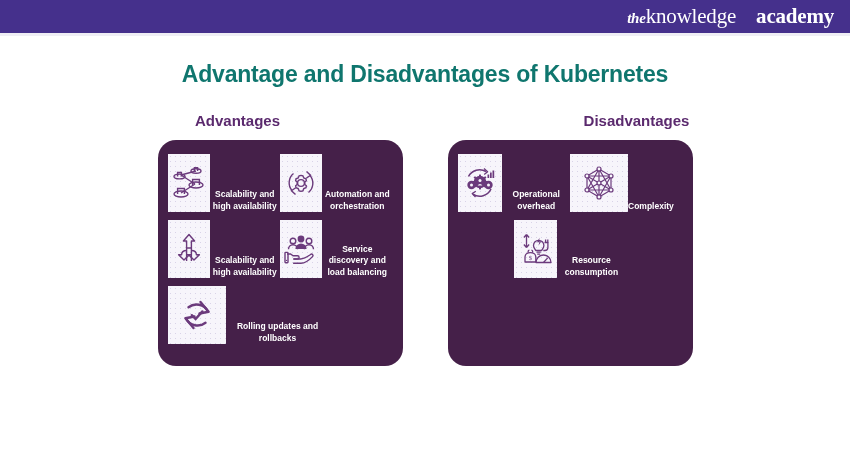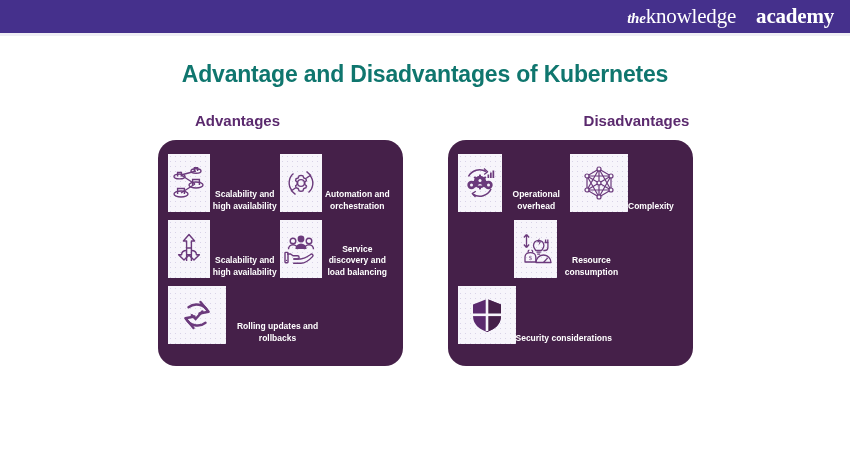--- a/index.html
+++ b/index.html
@@ -282,26 +282,15 @@
           <path d="M14.4 24.6 c-.6 -1 -.2 -2.2 1 -2.6 M18.4 24.6 c.6 -1 .2 -2.2 -1 -2.6"></path>
           <text x="16.4" y="31.6" font-family="Liberation Serif, serif" font-size="6.5" fill="#6B3A7C" stroke="none" text-anchor="middle">$</text>
           <path d="M22 34.5 a7.5 7.5 0 0 1 15 0 z"></path>
           <path d="M29.5 34.5 l4.2 -4.6"></path>
         </svg>
       </div>
       <div class="card-label">Resource consumption</div>
     </div>
 
 
-    <div class="card wide">
-      <div class="icon-tile">
-        <svg width="42" height="42" viewBox="0 0 42 42">
-          <path d="M21 5 L35 10.5 V22 c0 8.6 -6.4 13.2 -14 16 -7.6 -2.8 -14 -7.4 -14 -16 V10.5 Z" fill="#5B2A6E"></path>
-          <path d="M21 5 L35 10.5 V22 c0 8.6 -6.4 13.2 -14 16 V5 Z" fill="#452049"></path>
-          <path d="M6 19.5 h30 v2.6 H6 Z" fill="#f7f5fb"></path>
-          <path d="M19.7 5 h2.6 v32 h-2.6 Z" fill="#f7f5fb"></path>
-        </svg>
-      </div>
-      <div class="card-label">Security considerations</div>
-    </div>
 
   </div>
 </div>
 
 </body></html>

